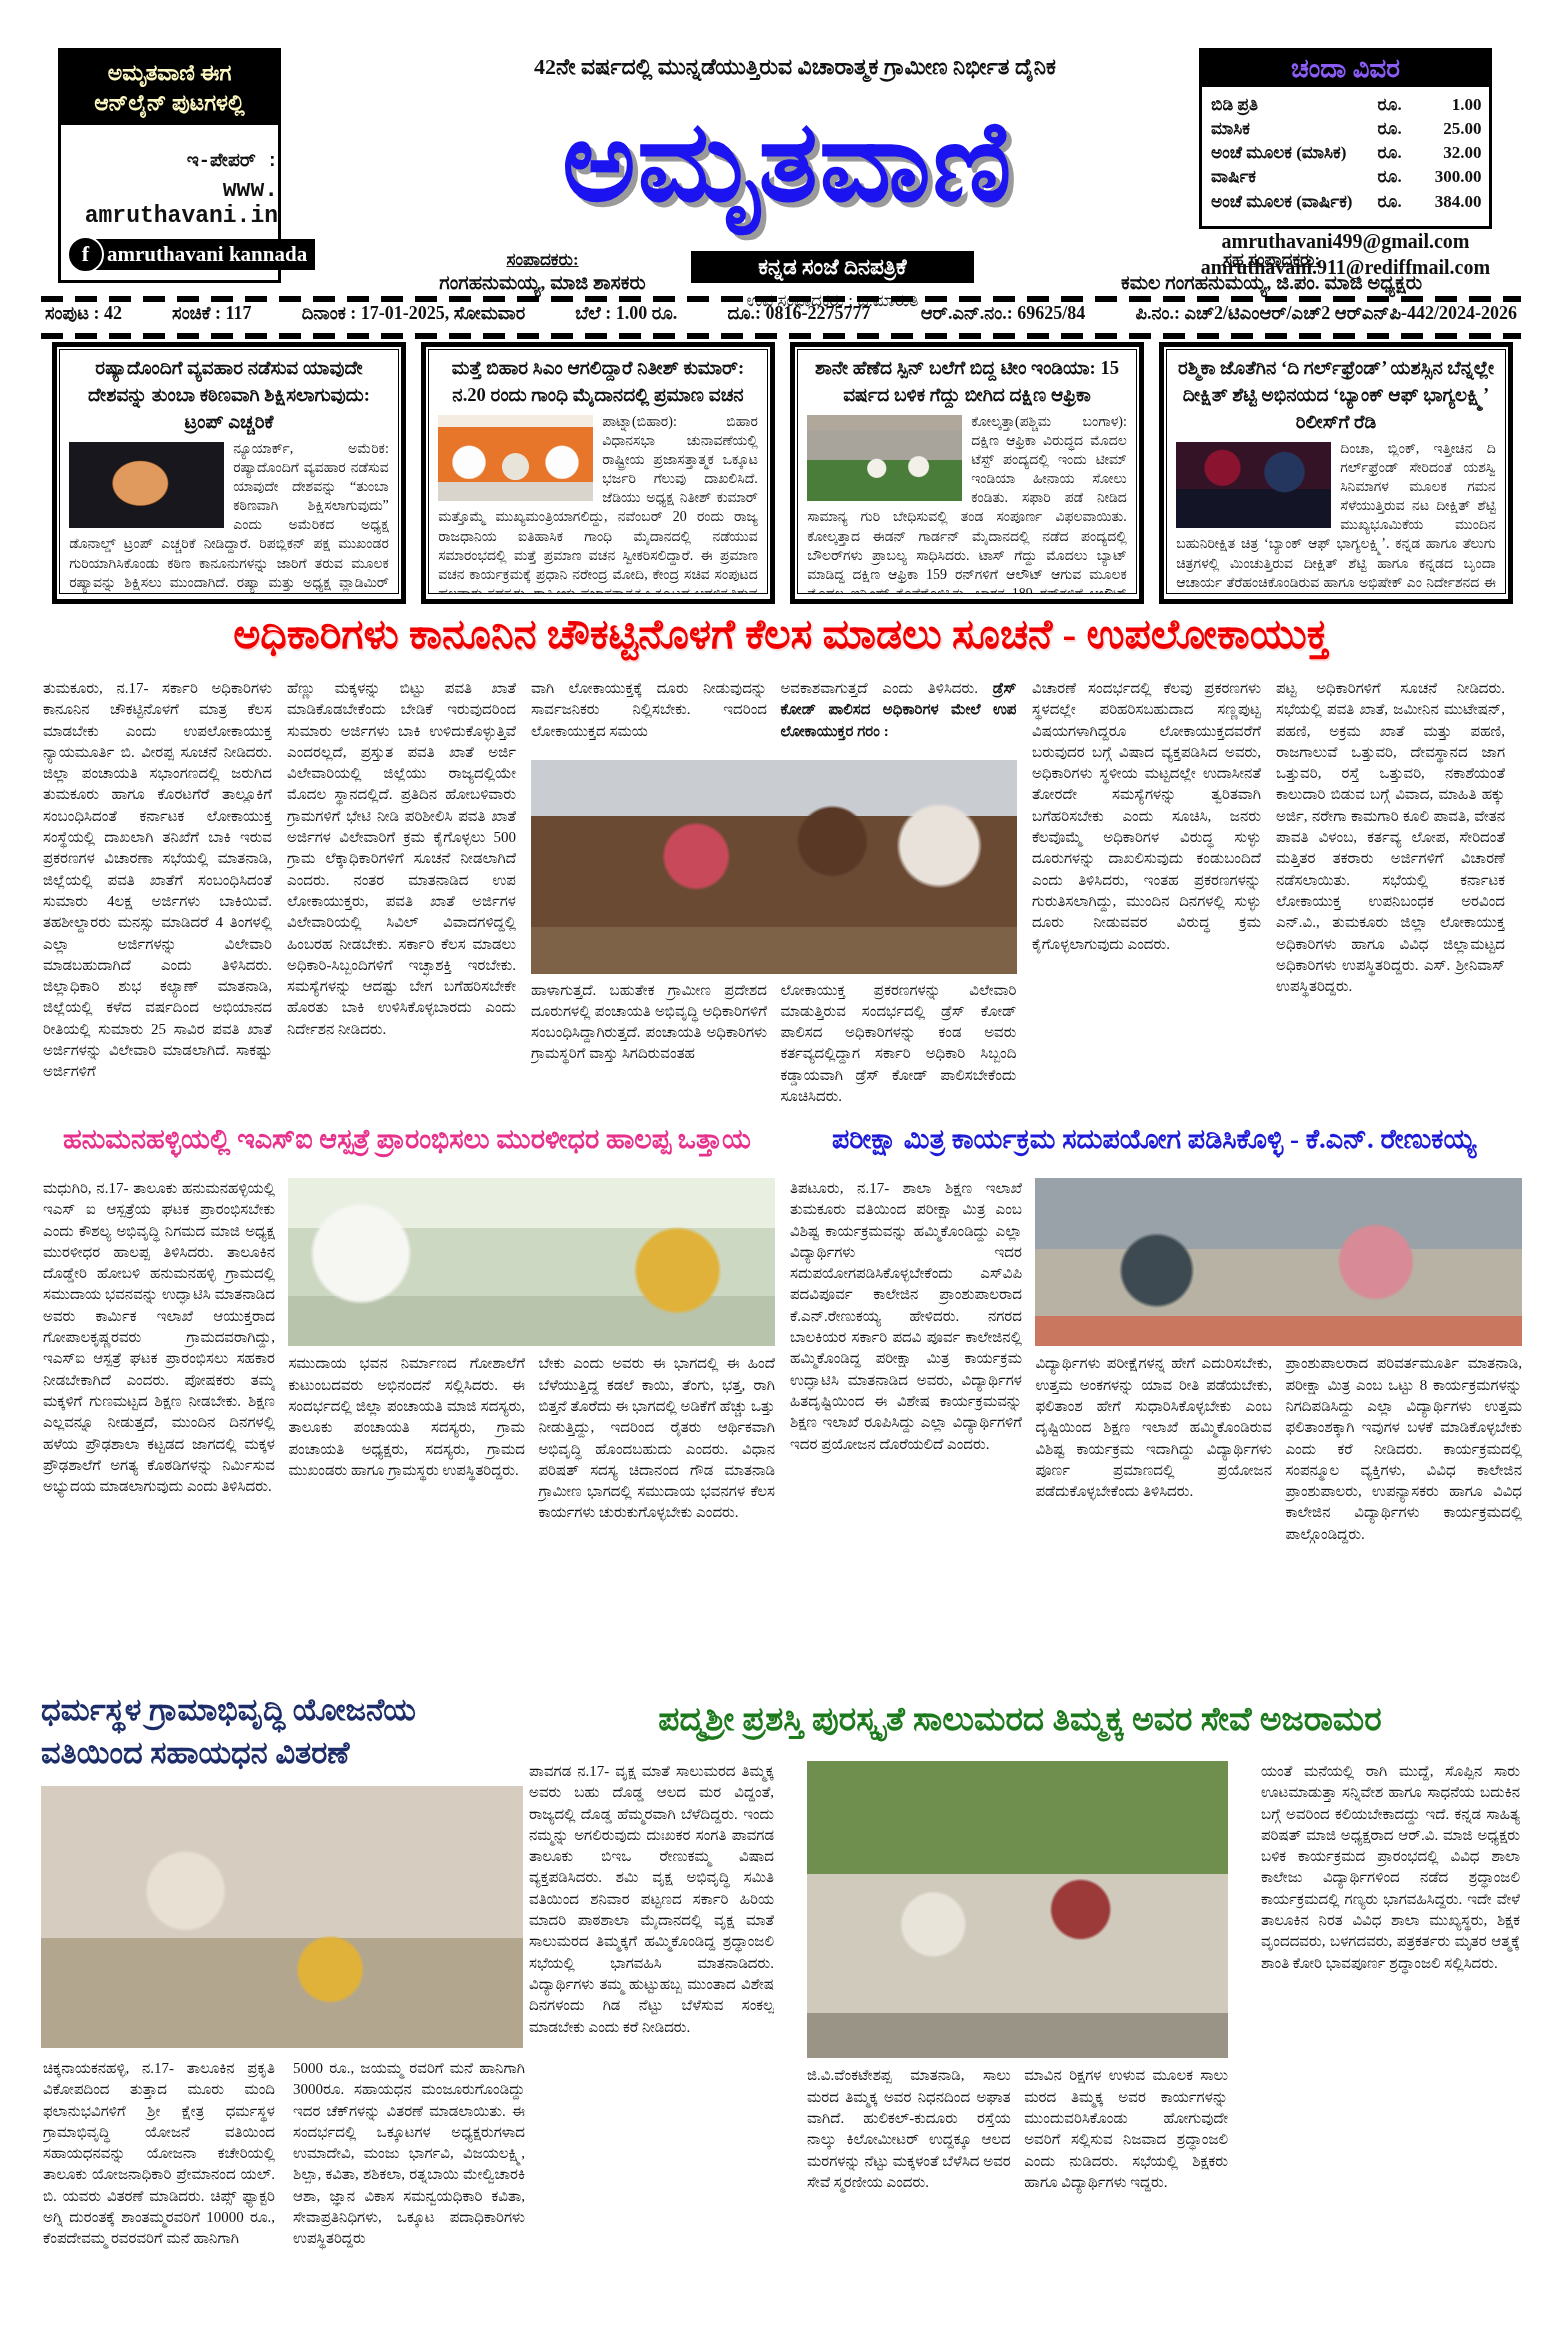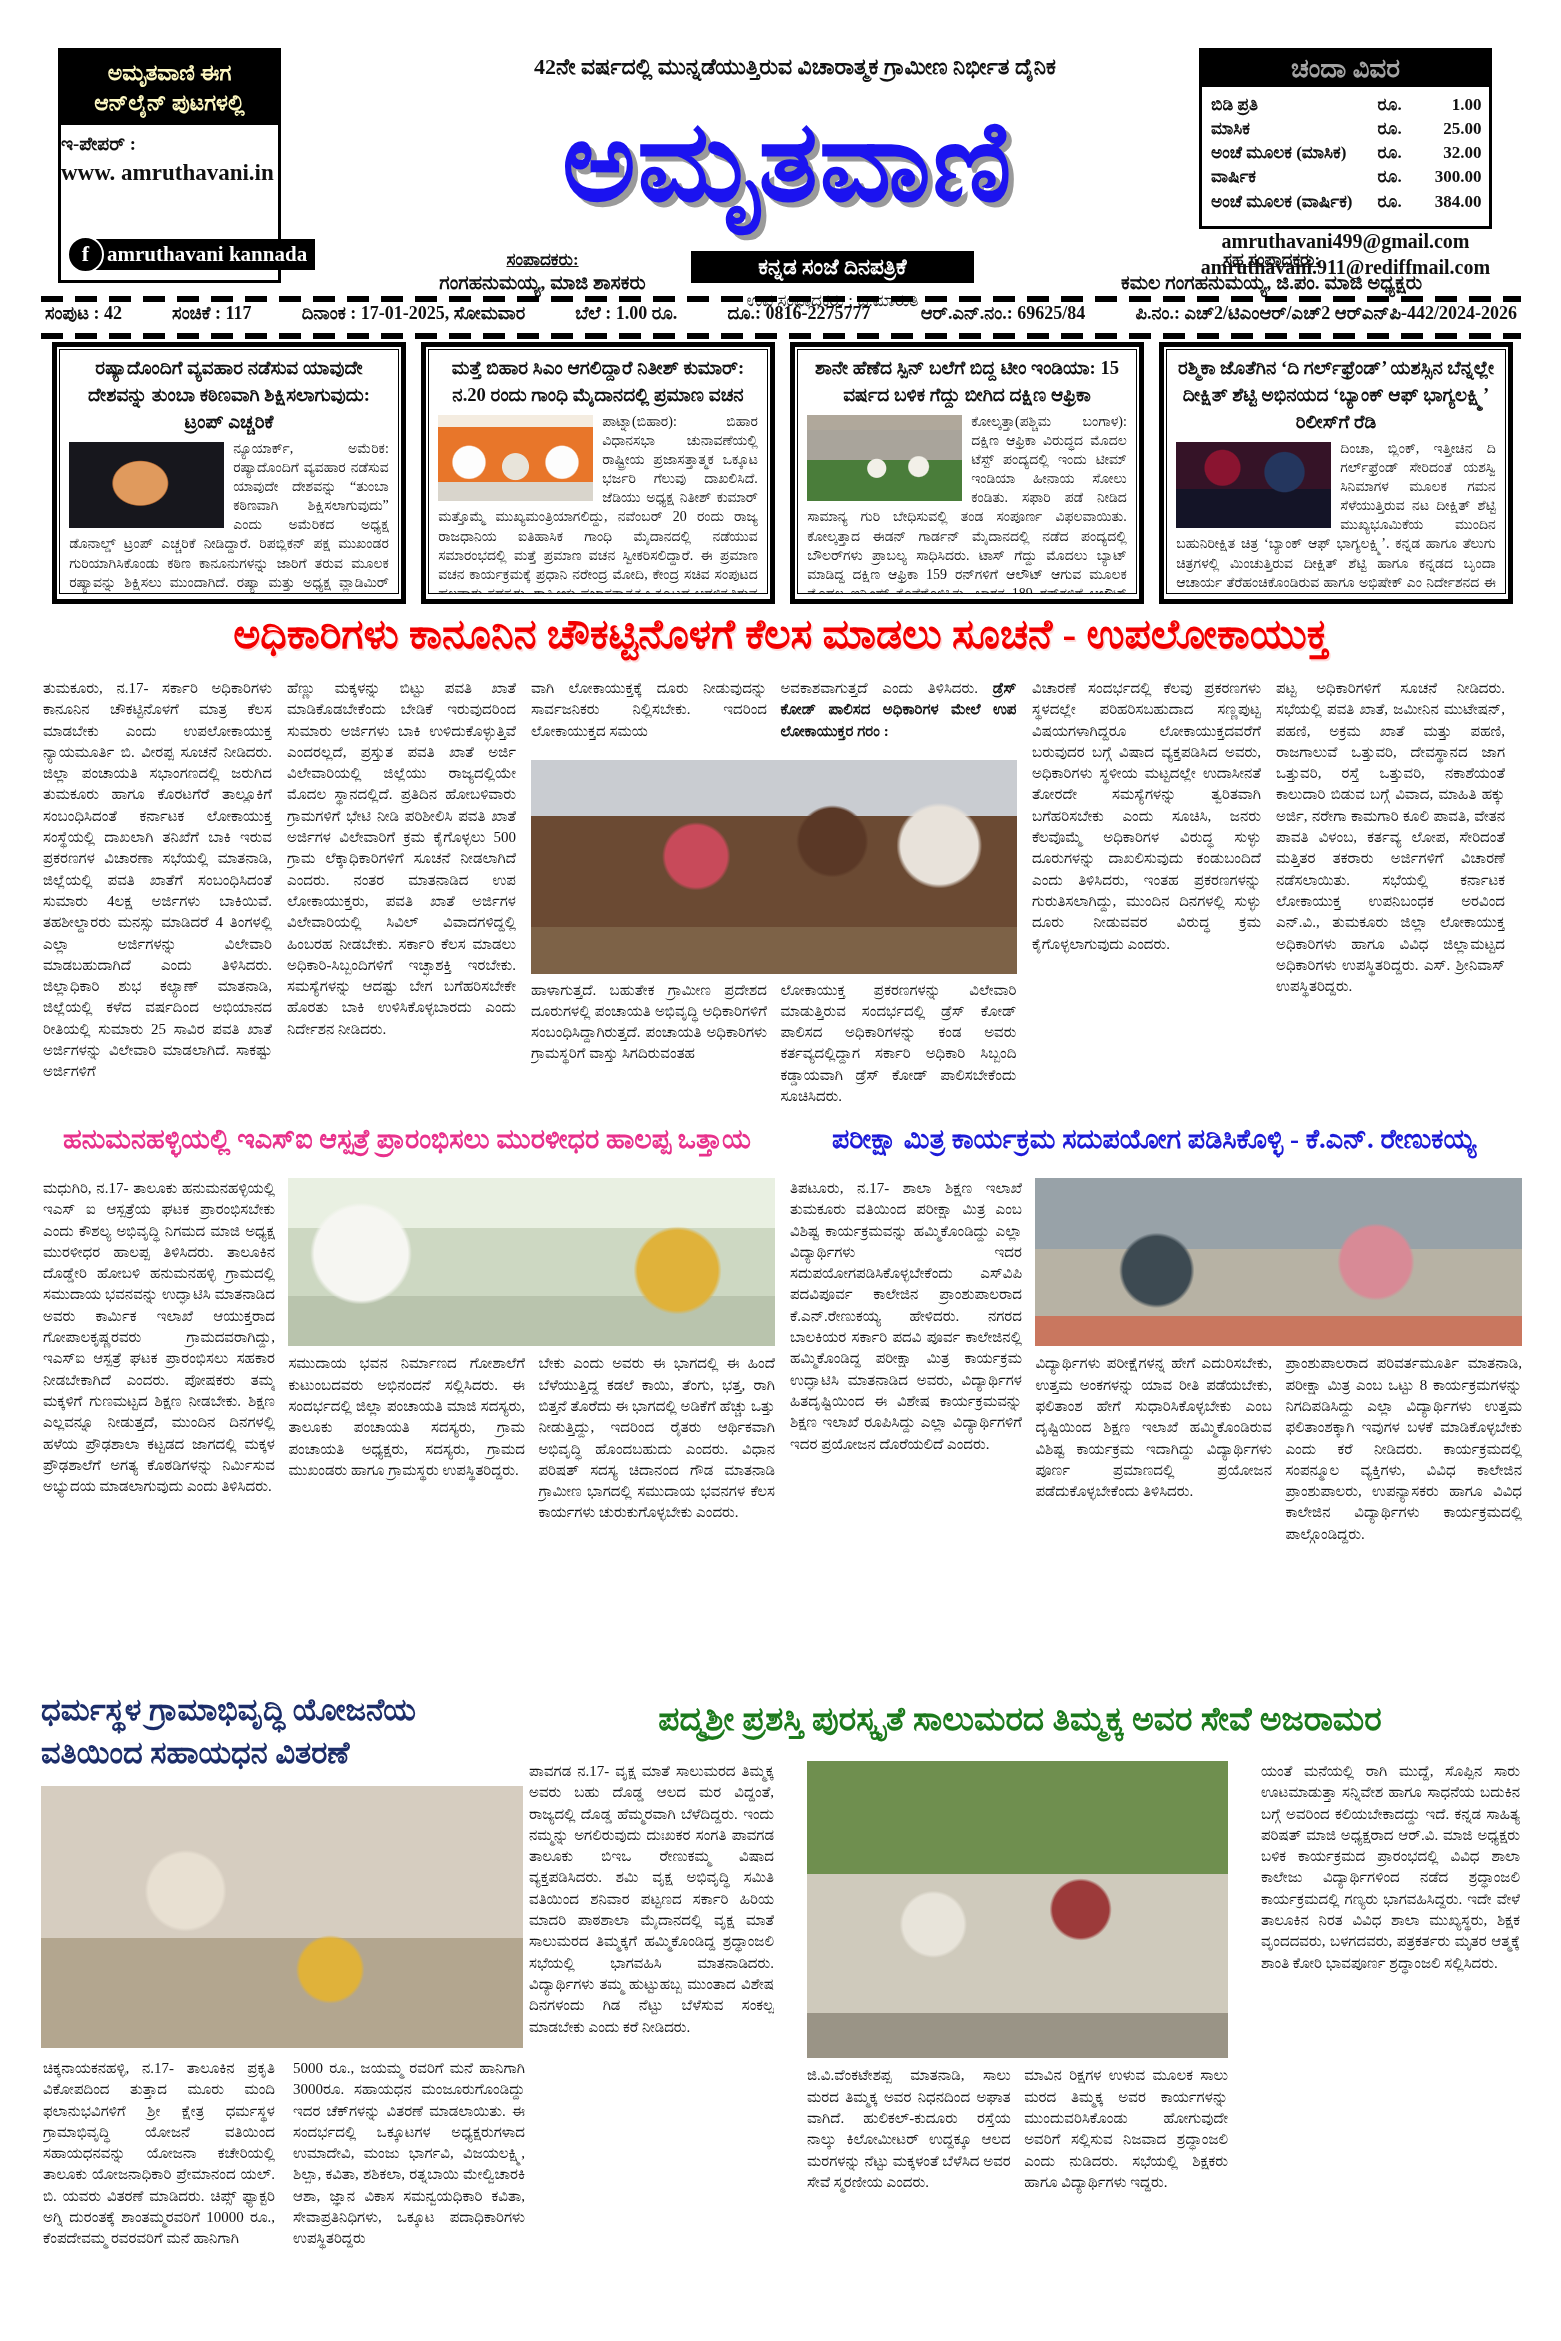--- a/index.html
+++ b/index.html
@@ -4,40 +4,40 @@
 <style>
   html,body{margin:0;padding:0;}
   body{
     width:1561px;height:2342px;position:relative;background:#fff;
     font-family:"Liberation Serif","DejaVu Serif",serif;color:#111;
   }
   .abs{position:absolute;}
   
   .online-box{left:58px;top:48px;width:217px;height:229px;border:3px solid #000;background:#fff;display:flex;flex-direction:column;}
   .online-box .ob-head{background:#000;color:#fef9c3;font-weight:bold;font-size:22px;text-align:center;line-height:1.35;padding:7.4px 3px;}
-  .online-box .ob-mid{flex:1;text-align:left;padding-top:8px;}
+  .online-box .ob-mid{flex:1;text-align:right;padding-top:25px;font-family:Liberation Mono, monospace;}
   .ob-epaper{font-size:18.6px;font-weight:bold;}
   .ob-site{font-size:23px;font-weight:bold;margin-top:4.5px;}
   .ob-fb{margin:4.5px 6px 7.4px 6px;display:flex;align-items:center;}
   .fb-circle{width:33px;height:33px;border-radius:50%;background:#000;border:2.2px solid #fff;color:#fff;
     font-weight:bold;font-size:22px;display:flex;align-items:center;justify-content:center;flex:0 0 auto;z-index:2;
     font-family:"Liberation Serif",serif;}
   .fb-bar{background:#000;color:#fff;font-weight:bold;font-size:21px;padding:3px 7.4px 3px 12px;margin-left:-9px;white-space:nowrap;}
   .tagline{left:401px;top:54px;width:788px;text-align:center;font-size:22px;font-weight:bold;}
   .masthead{left:349px;top:74px;width:877px;height:177px;text-align:center;
     font-size:112px;font-weight:bold;color:#1b13f0;line-height:177px;
     text-shadow:5.2px 5.2px 0 #9a9a9a;letter-spacing:1.5px;}
   .ed-left{left:416px;top:250px;width:253px;text-align:center;}
   .ed-label{font-size:17px;font-weight:bold;text-decoration:underline;}
   .ed-name{font-size:19.3px;font-weight:bold;margin-top:1.5px;}
   .badge{left:691px;top:251px;width:283px;background:#000;color:#fff;font-weight:bold;font-size:21.6px;text-align:center;padding:3.7px 0;}
   .subed{left:691px;top:291px;width:283px;text-align:center;font-size:17px;}
   .ed-right{left:989px;top:250px;width:565px;text-align:center;}
   .subsbox{left:1199px;top:48px;width:287px;height:175px;border:3px solid #000;background:#fff;}
-  .subs-head{background:#000;color:#a3a3a3;font-size:26px;font-weight:bold;text-align:center;padding:3px 0;}
+  .subs-head{background:#000;color:#8b5cf6;font-size:26px;font-weight:bold;text-align:center;padding:3px 0;}
   .subs-rows{padding:6px 7.4px 0 9px;}
   .subs-row{display:flex;font-size:17px;font-weight:bold;line-height:1.42;}
   .subs-row .sl{flex:1;}
   .subs-row .sc{width:39px;}
   .subs-row .sp{width:65px;text-align:right;}
   .subs-mails{left:1182px;top:228px;width:327px;text-align:center;font-weight:bold;font-size:20px;line-height:1.3;}
   .dash{left:41px;width:1480px;height:6px;background:repeating-linear-gradient(90deg,#000 0 22px,transparent 22px 34px);}
   .infobar{left:45px;top:303px;width:1472px;display:flex;justify-content:space-between;font-size:18px;font-weight:bold;white-space:nowrap;}
   
   .boxrow{left:52px;top:342px;width:1461px;height:262px;display:flex;gap:15px;}

